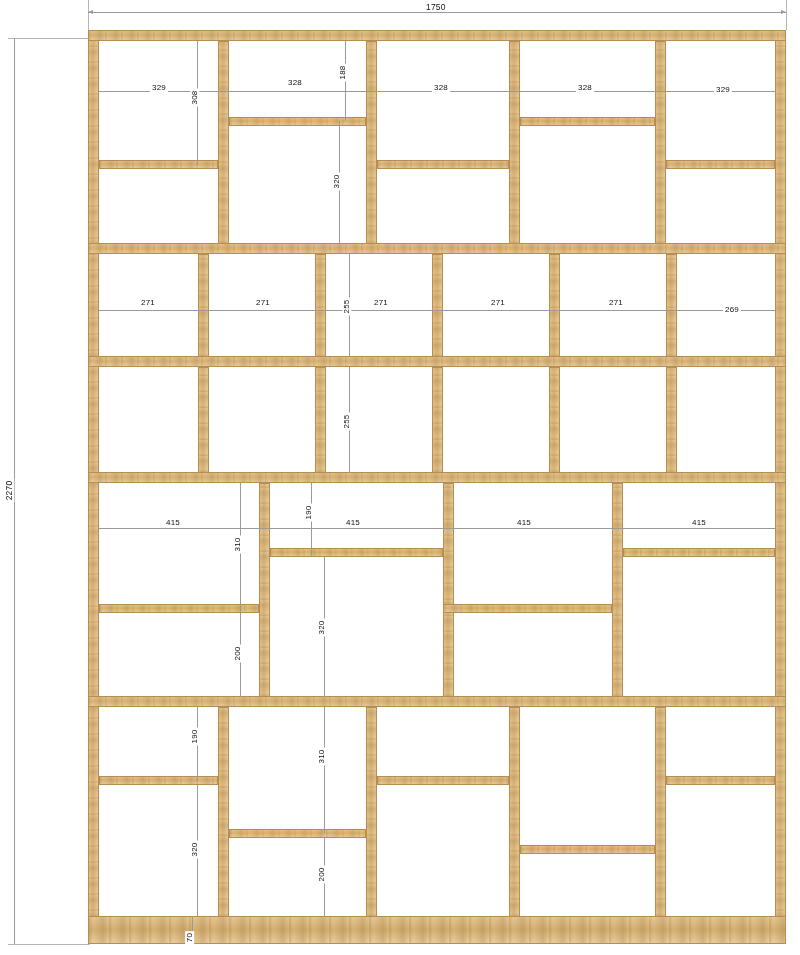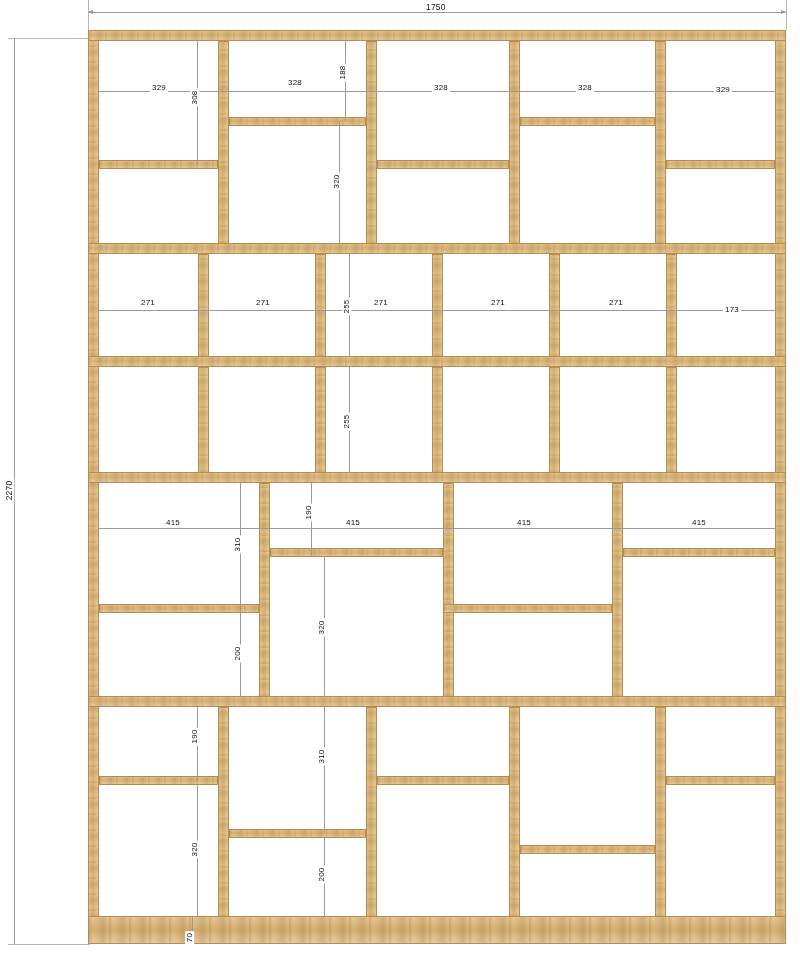--- a/index.html
+++ b/index.html
@@ -129,21 +129,21 @@
   <div class="wood v" style="left:432px;top:254px;width:11px;height:103px;"></div>
   <div class="wood v" style="left:549px;top:254px;width:11px;height:103px;"></div>
   <div class="wood v" style="left:666px;top:254px;width:11px;height:103px;"></div>
 
   <div class="dimline h" style="left:99px;top:310px;width:676px;"></div>
   <div class="dimtxt" style="left:139px;top:298px;">271</div>
   <div class="dimtxt" style="left:254px;top:298px;">271</div>
   <div class="dimtxt" style="left:372px;top:298px;">271</div>
   <div class="dimtxt" style="left:489px;top:298px;">271</div>
   <div class="dimtxt" style="left:607px;top:298px;">271</div>
-  <div class="dimtxt" style="left:723px;top:305px;">173</div>
+  <div class="dimtxt" style="left:723px;top:305px;">269</div>
 
   <div class="dimline v" style="left:349px;top:254px;height:103px;"></div>
   <div class="dimtxt vert" style="left:338px;top:302px;">255</div>
 
   <div class="wood v" style="left:198px;top:367px;width:11px;height:106px;"></div>
   <div class="wood v" style="left:315px;top:367px;width:11px;height:106px;"></div>
   <div class="wood v" style="left:432px;top:367px;width:11px;height:106px;"></div>
   <div class="wood v" style="left:549px;top:367px;width:11px;height:106px;"></div>
   <div class="wood v" style="left:666px;top:367px;width:11px;height:106px;"></div>
 

